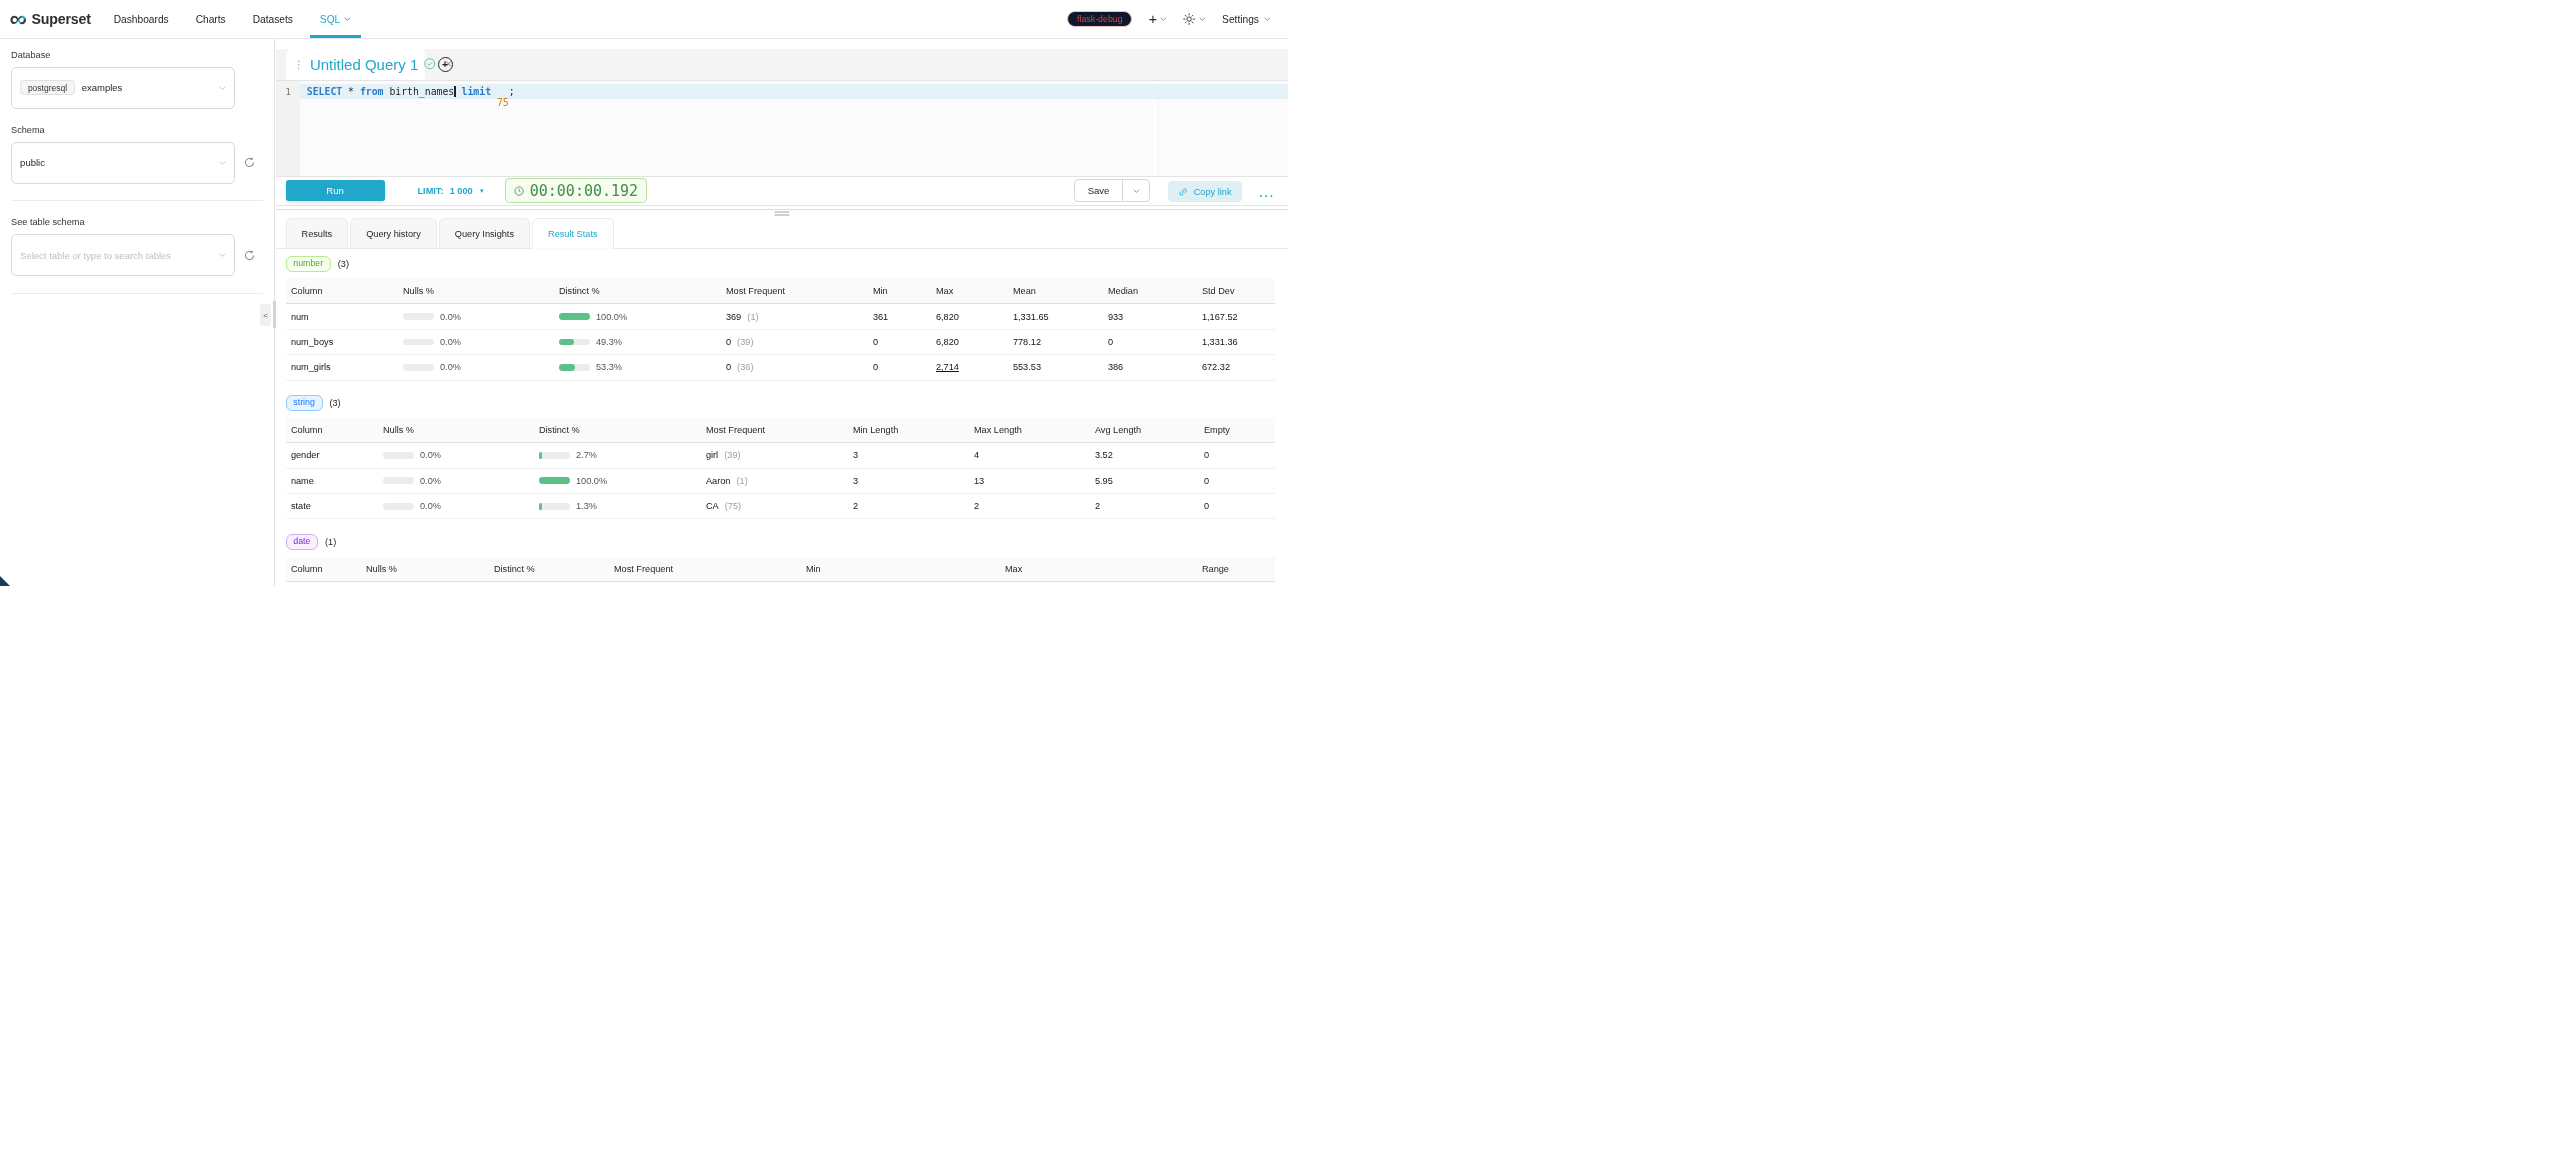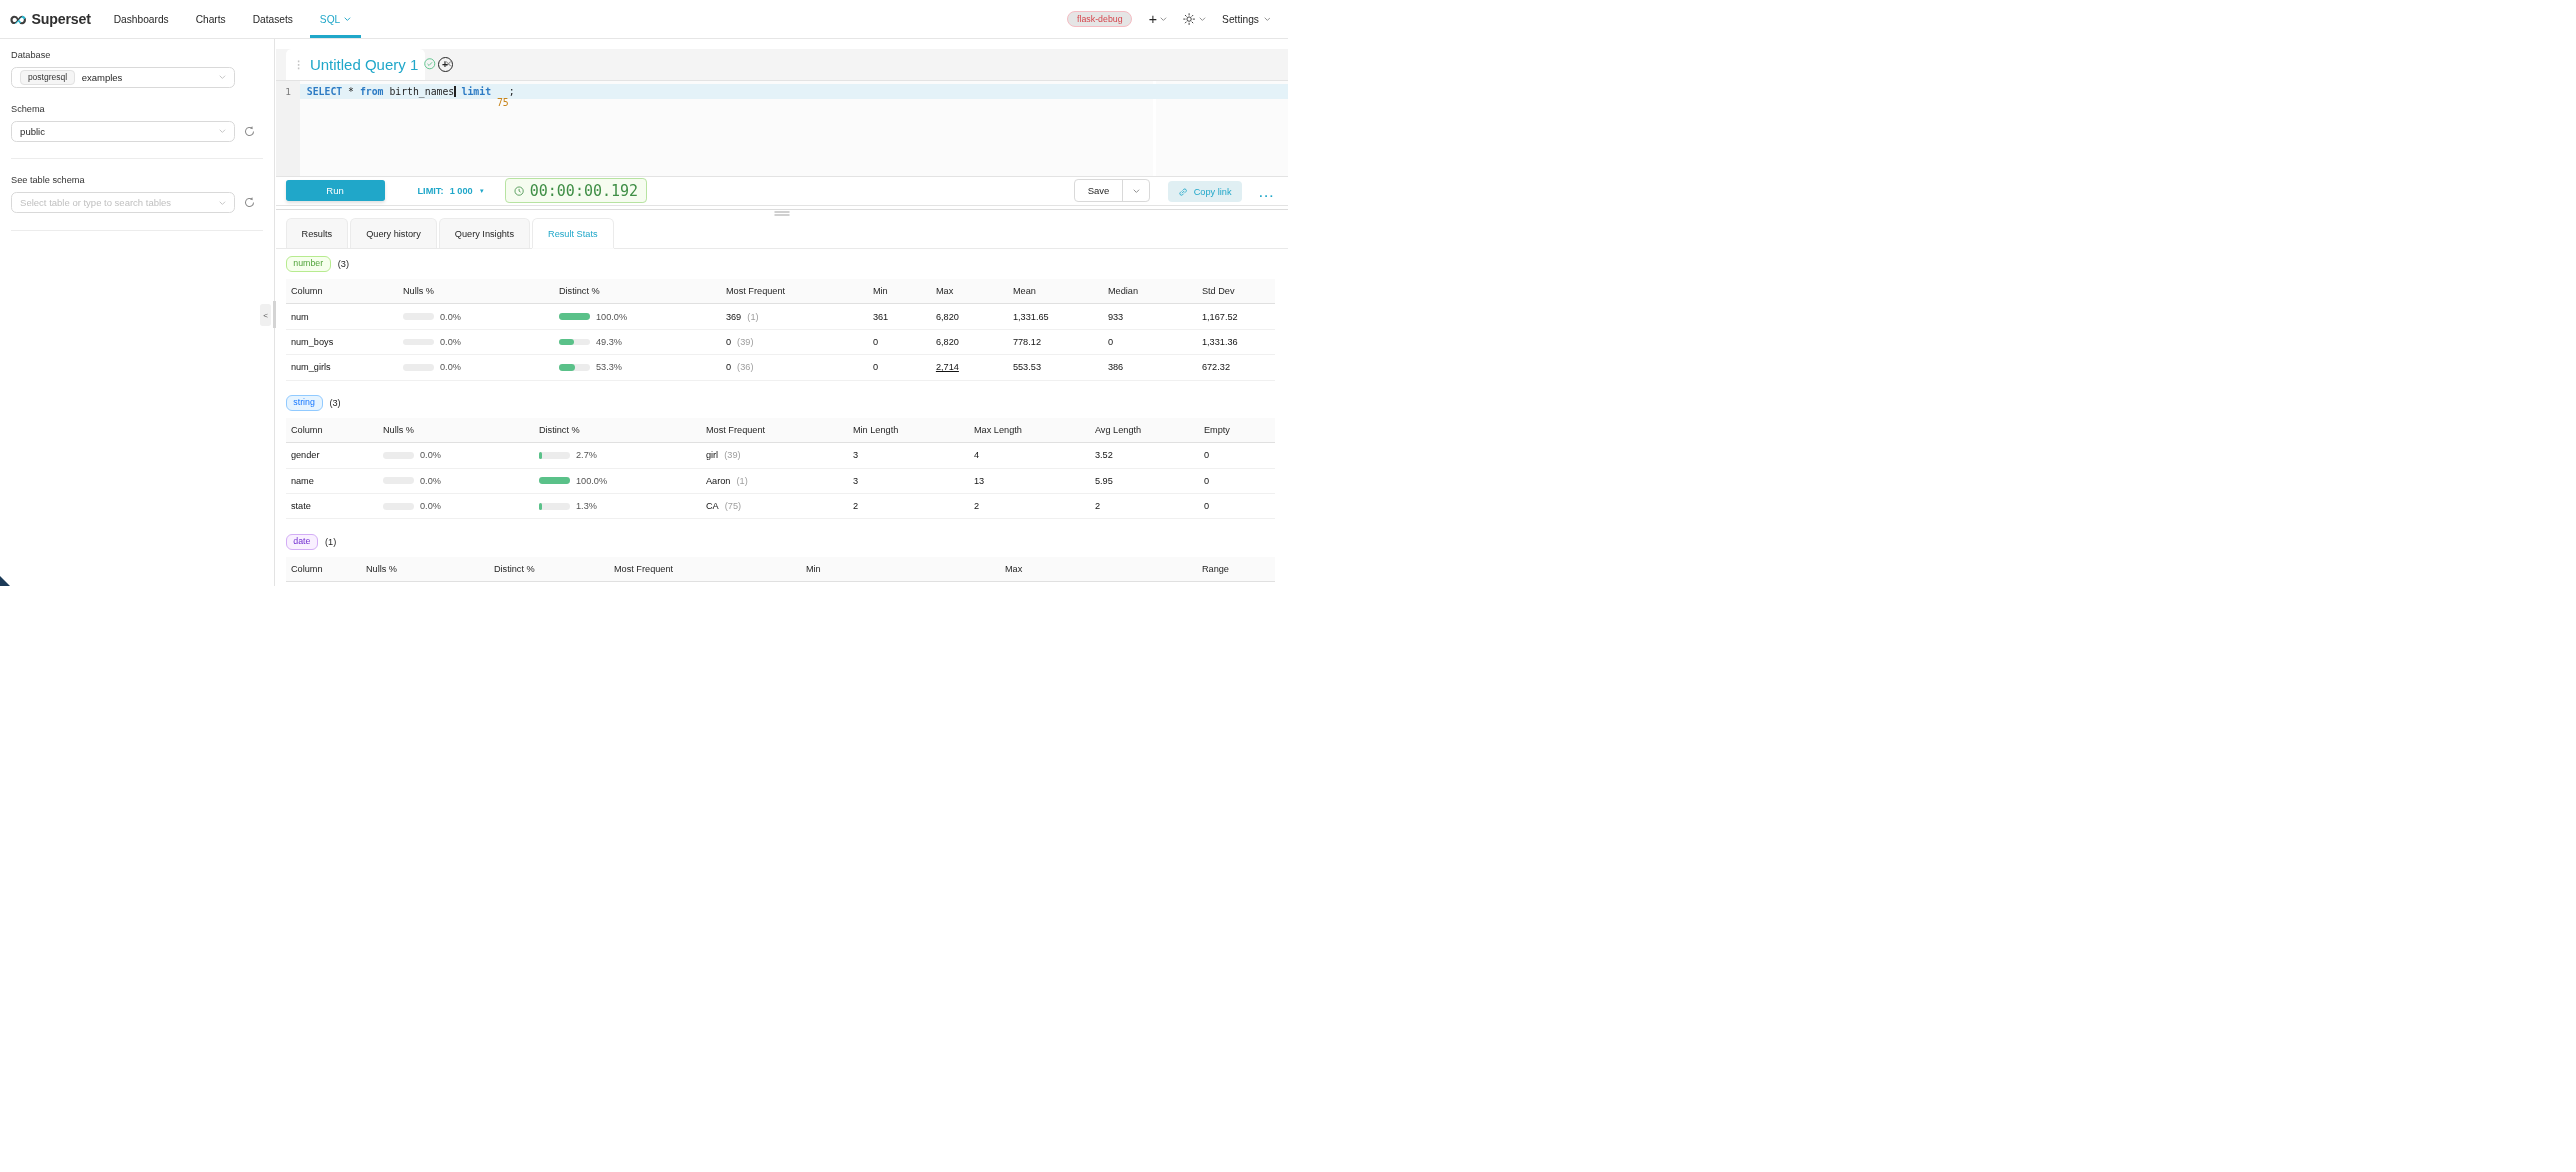--- a/index.html
+++ b/index.html
@@ -11,32 +11,32 @@
   .brand{display:flex;align-items:center;gap:4.7px;}
   .logo-glyph{font-size:24.4px;font-weight:bold;line-height:0.8;
     background:linear-gradient(135deg,#3e3e3e 52%,#2ab1c9 52%,#2ab1c9 66%,#3e3e3e 66%);
     -webkit-background-clip:text;background-clip:text;color:transparent;}
   .logo-text{font-size:14.2px;font-weight:700;color:#2f2f2f;letter-spacing:-0.2px;}
   .nav-main{display:flex;gap:27px;margin-left:23px;height:100%;align-items:center;font-size:10.2px;color:#262626;}
   .nav-item{position:relative;height:100%;display:flex;align-items:center;gap:4.1px;cursor:pointer;}
   .nav-item.active{color:#20a7c9;}
   .nav-item.active::after{content:"";position:absolute;bottom:0;left:-9.5px;right:-9.5px;height:2.7px;background:#20a7c9;}
   .nav-right{margin-left:auto;display:flex;align-items:center;gap:16.3px;}
-  .env-pill{font-size:8.8px;color:#d5454c;background:#e5e5e5;border:0.7px solid #f5bcc3;border-radius:8.8px;padding:2px 8.8px;}
+  .env-pill{font-size:8.8px;color:#d5454c;background:#0f172a;border:0.7px solid #f5bcc3;border-radius:8.8px;padding:2px 8.8px;}
   .icon-group{display:flex;align-items:center;gap:3.4px;color:#262626;}
   .plus-glyph{font-size:14.2px;font-weight:400;line-height:1;}
   .settings{display:flex;align-items:center;gap:4.7px;font-size:10.2px;color:#262626;}
   .chev{width:6.8px;height:4.1px;color:#8c8c8c;flex:none;}
   
   .sidebar{position:absolute;top:39px;left:0;bottom:0;width:275px;box-sizing:border-box;
            border-right:0.7px solid #e3e3e3;padding:11px 11px 0;background:#fff;}
   .field-label{font-size:9.2px;color:#333;margin:0 0 6.8px;}
   .field{margin-bottom:16.3px;}
   .sel-row{display:flex;align-items:center;gap:8.1px;}
-  .select{width:224px;height:21px;box-sizing:border-box;border:0.7px solid #d9d9d9;border-radius:5.4px;
+  .select{width:224px;height:42px;box-sizing:border-box;border:0.7px solid #d9d9d9;border-radius:5.4px;
           display:flex;align-items:center;padding:0 8.1px;background:#fff;font-size:9.5px;color:#262626;cursor:pointer;}
   .db-tag{background:#f5f5f5;border:0.7px solid #e1e1e1;border-radius:4.1px;padding:1.4px 6.8px;font-size:8.5px;color:#333;margin-right:6.8px;}
   .sel-chev{margin-left:auto;color:#c3c3c3;}
   .placeholder{color:#c0c0c0;}
   .refresh{width:13px;height:13px;color:#8c8c8c;cursor:pointer;flex:none;}
   .divider{border:none;border-top:0.7px solid #ececec;margin:0 0 16.3px;}
   .collapse-btn{position:absolute;left:260px;top:304px;width:11px;height:22px;background:#f0f0f0;border-radius:2.7px;
                 display:flex;align-items:center;justify-content:center;font-size:8.1px;color:#555;cursor:pointer;}
   .gutterbar{position:absolute;left:273px;top:301px;width:3.4px;height:27px;background:#d4d4d4;}
   

